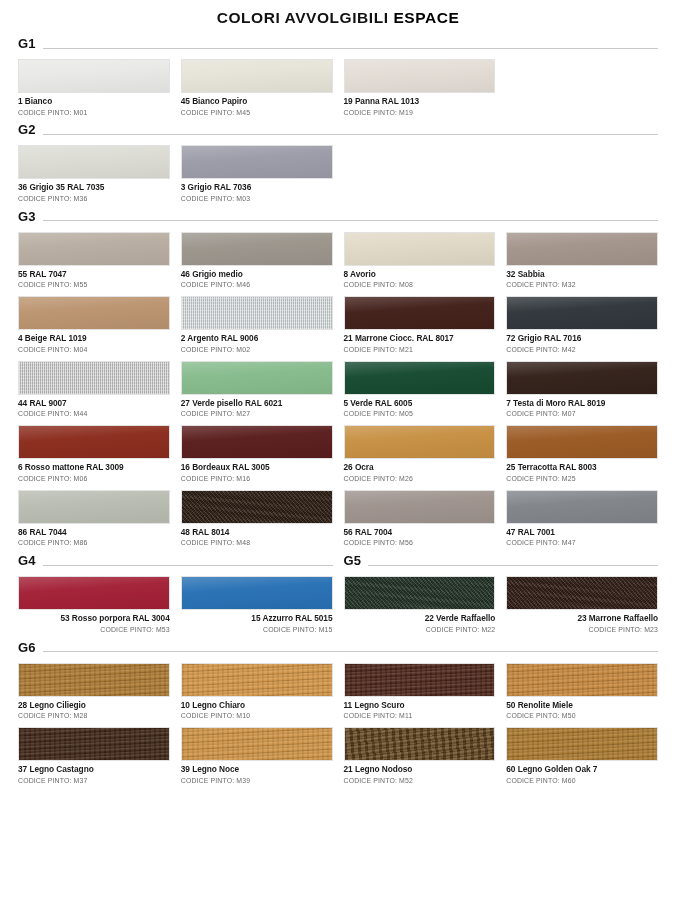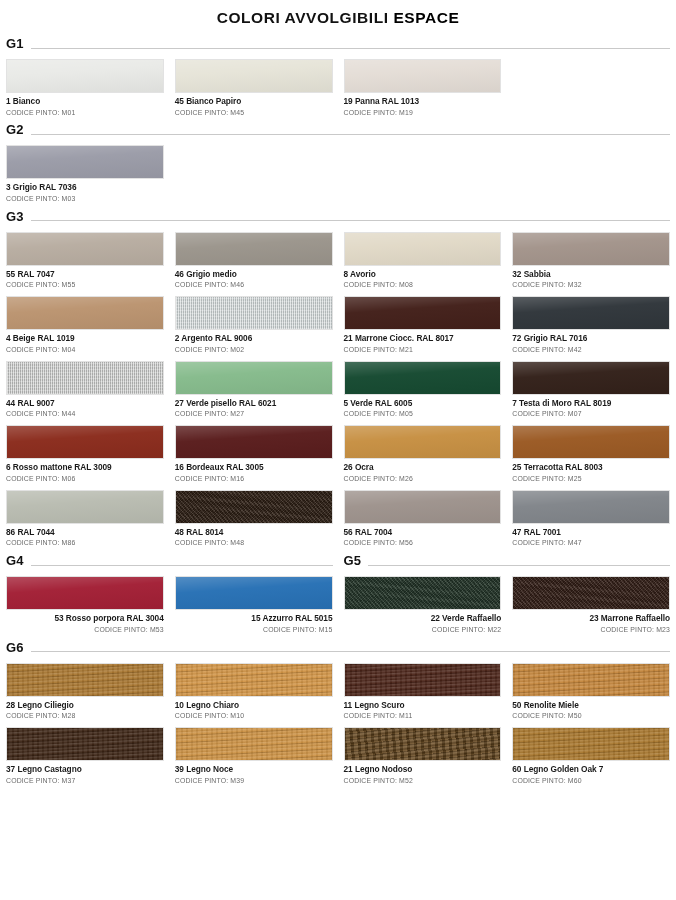--- a/index.html
+++ b/index.html
@@ -12,21 +12,21 @@
     width: 676px;
     height: 900px;
     font-family: "Liberation Sans", sans-serif;
     color: #1c1c1c;
     overflow: hidden;
   }
   .page {
     position: relative;
     width: 676px;
     height: 900px;
-    padding: 0 6px;
+    padding: 0 18px;
   }
 
   
   .title-bar {
     text-align: center;
     padding: 9px 0 10px 0;
   }
   .title-bar .t-light {
     font-size: 15.5px;
     font-weight: 600;
@@ -193,20 +193,27 @@
             <div class="swatch-code">CODICE PINTO: M19</div>
           </div>
         </div>
       </div>
       <div class="group">
         <div class="group-head">
           <div class="group-label">G2</div>
           <div class="group-rule"></div>
         </div>
         <div class="swatch-grid">
+          <div class="swatch-cell">
+            <div class="swatch-chip" style="background: rgb(220, 220, 213);">
+              <div class="tex sheen"></div>
+            </div>
+            <div class="swatch-name">36 Grigio 35 RAL 7035</div>
+            <div class="swatch-code">CODICE PINTO: M36</div>
+          </div>
           <div class="swatch-cell">
             <div class="swatch-chip" style="background: rgb(155, 156, 168);">
               <div class="tex sheen"></div>
             </div>
             <div class="swatch-name">3 Grigio RAL 7036</div>
             <div class="swatch-code">CODICE PINTO: M03</div>
           </div>
         </div>
       </div>
       <div class="group">

